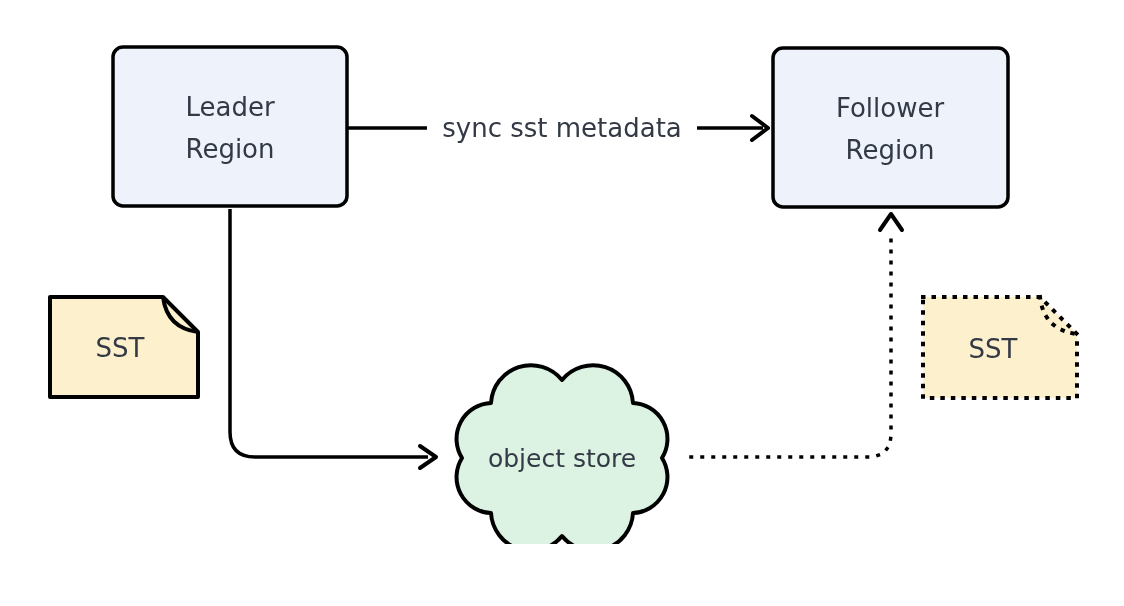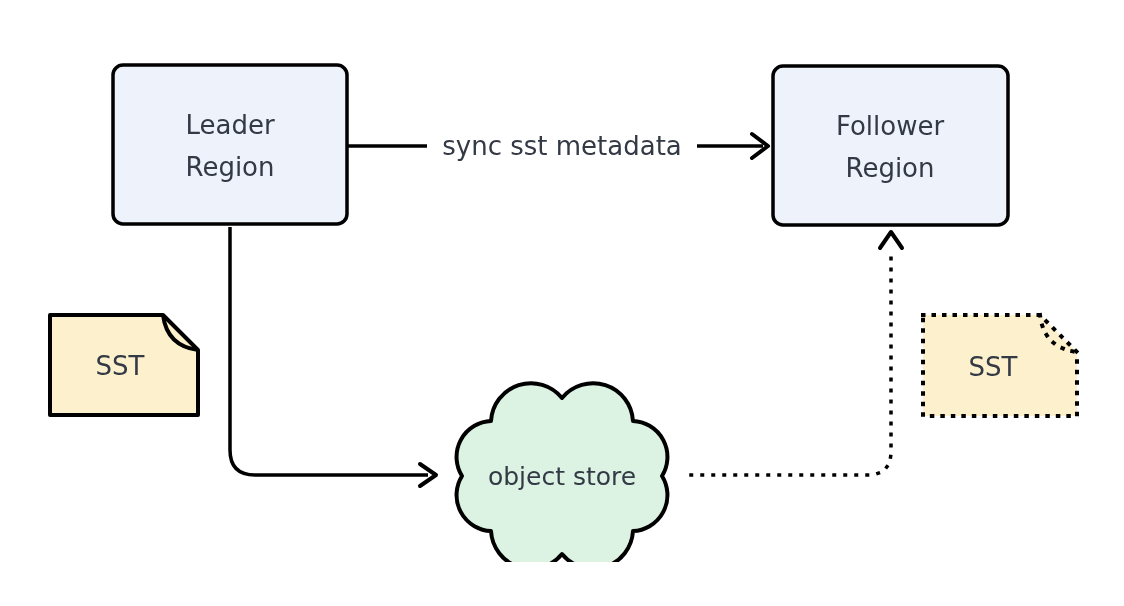--- a/index.html
+++ b/index.html
@@ -3,21 +3,20 @@
 <meta charset="utf-8">
 <style>
   html, body { margin: 0; padding: 0; background: #ffffff; }
   .canvas {
     position: relative;
     width: 1124px;
     height: 544px;
     background: #ffffff;
     overflow: hidden;
     font-family: "DejaVu Sans", "Liberation Sans", sans-serif;
-    margin-top: 18px;
   }
   svg { display: block; }
   .shape {
     stroke: #000000;
     stroke-width: 3.5;
     stroke-linejoin: round;
   }
   .shape-thick {
     stroke: #000000;
     stroke-width: 4;

